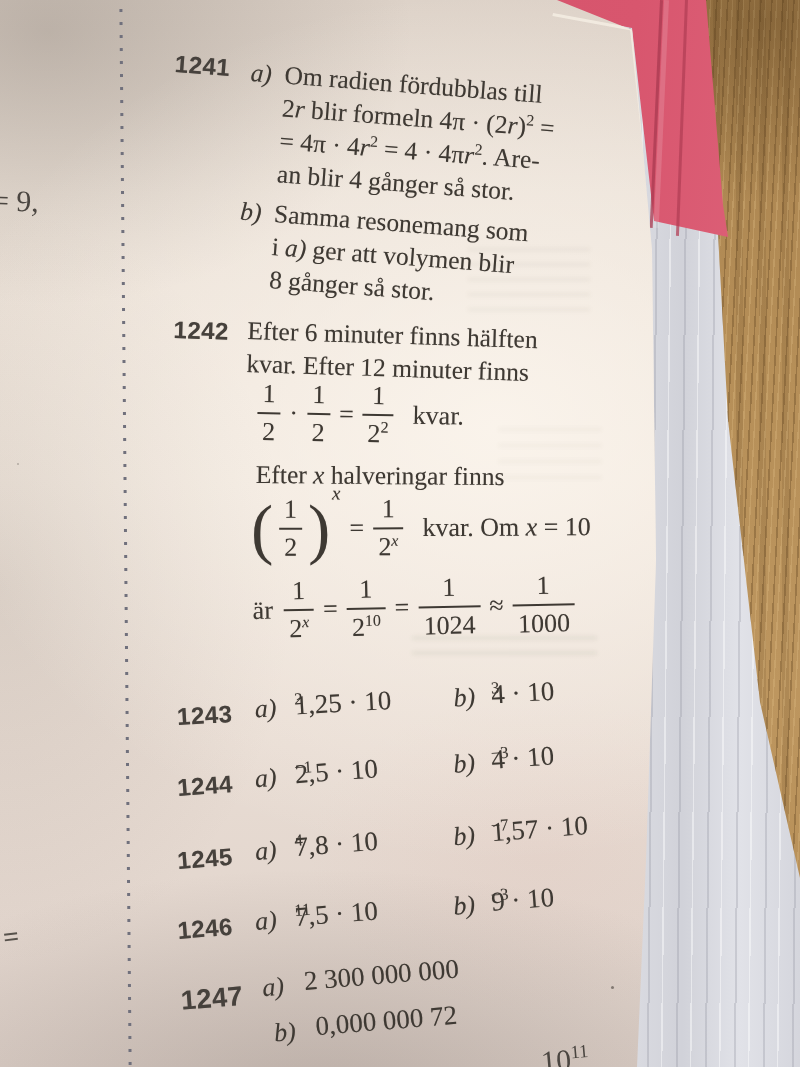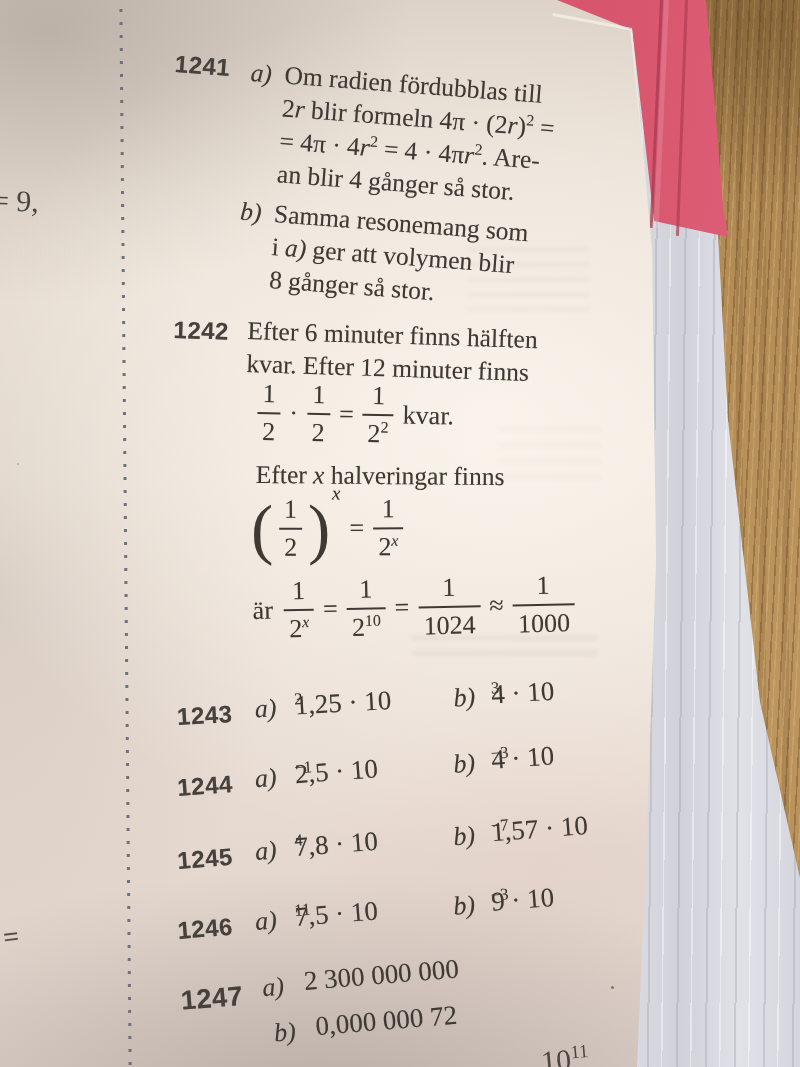--- a/index.html
+++ b/index.html
@@ -73,21 +73,21 @@
   sup{font-size:.62em;line-height:0;}
   i{font-style:italic;}
 
   .eq{display:flex;align-items:center;gap:9px;font-size:26px;}
   .fr{display:inline-flex;flex-direction:column;align-items:center;line-height:1.05;}
   .fr .n{padding:0 4px 5px;}
   .fr .d{border-top:2.4px solid #3e3933;padding:4px 5px 0;}
   .fr .d sup{font-size:16px;}
   .bigp{font-size:66px;font-weight:400;line-height:0;transform:scaleY(1.02);margin:0 -3px;}
   .pexp{font-style:italic;font-size:19px;align-self:flex-start;margin:-2px 0 0 -4px;}
-  .tail{margin-left:0;}
+  .tail{margin-left:10px;}
   .lead{margin-right:2px;}
 
   .row{position:absolute;height:40px;width:520px;transform-origin:left top;
        text-shadow:0 0 .7px rgba(62,57,51,.35);}
   .row span{position:absolute;white-space:nowrap;}
   .row .num{left:0;top:6px;}
   .row .al{left:78px;top:2px;font-style:italic;font-size:26px;}
   .row .av{left:118px;top:0;font-size:27px;}
   .row .bl{left:277px;top:2px;font-style:italic;font-size:26px;}
   .row .bv{left:315px;top:0;font-size:27px;}
@@ -173,20 +173,21 @@
         <span class="n">1</span>
         <span class="d">2</span>
         </span>
       <span class="bigp">)</span>
       <sup class="pexp">x</sup>
       <span>=</span>
       <span class="fr">
         <span class="n">1</span>
         <span class="d"><span>2</span><sup style="font-style:italic">x</sup></span>
         </span>
+      <span class="tail"><span>kvar. Om </span><i>x</i><span> = 10</span></span>
     </div>
 
     <div class="blk eq" style="left:252px;top:578px;transform:rotate(-1.2deg);">
       <span class="lead">är</span>
       <span class="fr">
         <span class="n">1</span>
         <span class="d"><span>2</span><sup style="font-style:italic">x</sup></span>
         </span>
       <span>=</span>
       <span class="fr">

